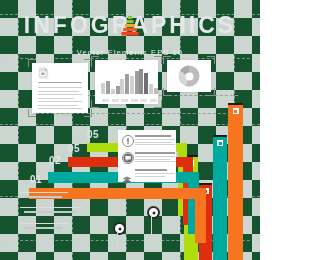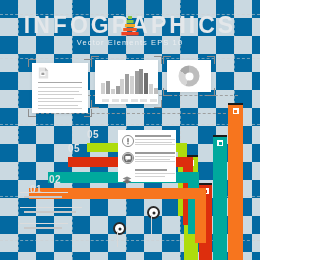--- a/index.html
+++ b/index.html
@@ -1,21 +1,21 @@
 <!DOCTYPE html>
 <html><head>
 <meta charset="utf-8">
 <style>
   html,body{margin:0;padding:0;}
   body{
     width:260px;height:260px;overflow:hidden;
     font-family:"Liberation Sans",sans-serif;
     background:#ffffff;
   }
-  #stage{position:relative;width:260px;height:260px;overflow:hidden;background:#0369a1;}
+  #stage{position:relative;width:260px;height:260px;overflow:hidden;background:#14532d;}
 
   
   #checker{
     position:absolute;inset:0;
     background-image:
       linear-gradient(45deg,#ededed 25%,transparent 25%,transparent 75%,#ededed 75%),
       linear-gradient(45deg,#ededed 25%,transparent 25%,transparent 75%,#ededed 75%);
     background-size:36px 36px;
     background-position:0 0,18px 18px;
     opacity:.85;
@@ -27,21 +27,21 @@
   #guides .gh{left:0;right:0;height:0;border-top:1px dashed #cfcfcf;}
 
   
   #wm{position:absolute;left:0;right:0;top:14px;text-align:center;pointer-events:none;}
   #wm .wm-main{
     font-size:23px;font-weight:bold;letter-spacing:3px;
     color:#e3e7ea;line-height:22px;white-space:nowrap;
   }
   #wm .wm-sub{
     font-size:7.5px;letter-spacing:1.1px;color:#e9edf0;
-    line-height:10px;white-space:nowrap;margin-top:2px;
+    line-height:10px;white-space:nowrap;margin-top:12px;
   }
   #wm-cone{
     position:absolute;left:50%;top:1px;transform:translateX(-50%);
     width:20px;height:22px;
   }
 
   
   .card{position:absolute;background:#fff;}
   .card.shadow{box-shadow:0 1px 3px rgba(0,0,0,.10);}
   .crop{position:absolute;width:7px;height:7px;}
@@ -244,22 +244,22 @@
 
   <div class="band" style="left:68px;top:157px;width:125px;height:10px;background:#dd2e0d;"></div>
   <div class="band" style="left:183px;top:157px;width:10px;height:68px;background:#dd2e0d;"></div>
 
   <div class="band" style="left:48px;top:172px;width:151px;height:11px;background:#00a99d;"></div>
   <div class="band" style="left:188px;top:172px;width:11px;height:62px;background:#00a99d;"></div>
 
   <div class="band" style="left:29px;top:188px;width:177px;height:11px;background:#f7751e;"></div>
   <div class="band" style="left:195px;top:188px;width:11px;height:55px;background:#f7751e;"></div>
 
-  <div class="bandnum" style="left:30px;top:184px;">01</div>
-  <div class="bandnum" style="left:49px;top:174px;">02</div>
+  <div class="bandnum" style="left:30px;top:174px;">01</div>
+  <div class="bandnum" style="left:49px;top:155px;">02</div>
   <div class="bandnum" style="left:68px;top:143px;">05</div>
   <div class="bandnum" style="left:87px;top:129px;">05</div>
 
   <div class="node" style="left:147px;top:206px;">
     <i></i>
   </div>
   <div class="leader" style="left:151px;top:215px;height:22px;"></div>
 
   <div class="node" style="left:113px;top:222px;">
     <i></i>

